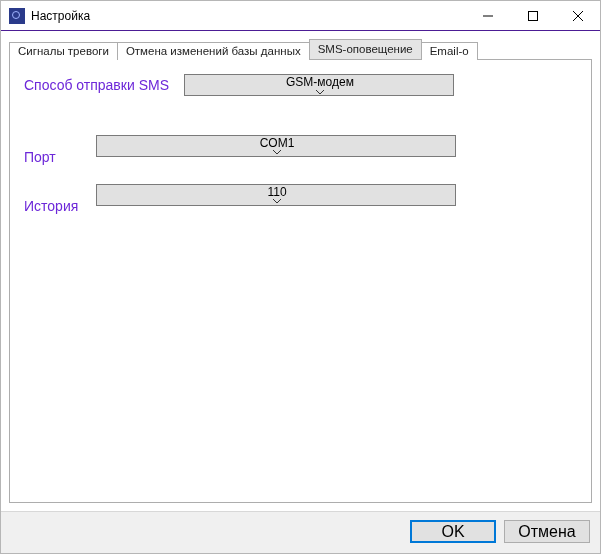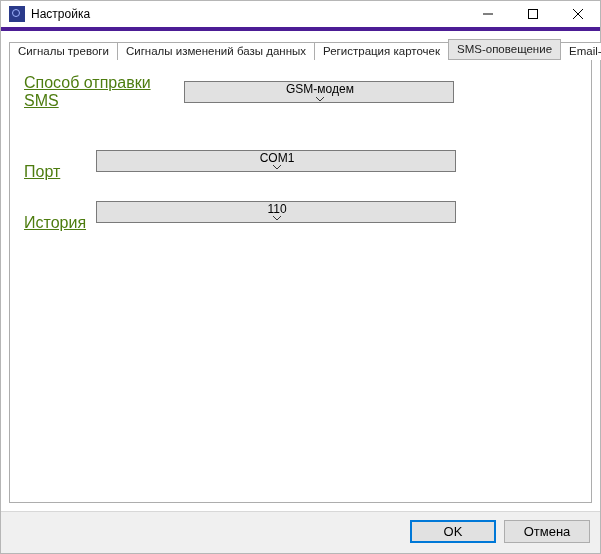--- a/index.html
+++ b/index.html
@@ -13,21 +13,21 @@
   .window {
     width: 601px; height: 554px;
     border: 1px solid #b6b6b6;
     display: flex; flex-direction: column;
     background: #fff;
   }
   .titlebar {
     height: 30px;
     display: flex; align-items: center;
     background: #fff;
-    border-bottom: 4px solid #4c1d95;
+    border-bottom: 1px solid #4c1d95;
   }
   .app-icon {
     width: 16px; height: 16px;
     margin: 0 6px 0 8px;
     background: #2a3a8a;
     display: inline-block;
     position: relative;
   }
   .app-icon::after{
     content:""; position:absolute; top:3px; left:3px;
@@ -83,21 +83,21 @@
     flex: 1 1 auto;
     padding: 14px 14px;
     background: #fff;
     min-height: 0;
   }
 
   .form-row {
     display: flex; align-items: center;
     margin-bottom: 10px;
   }
-  .lbl { font-size: 16px; color: #4d7c0f; text-decoration: underline; }
+  .lbl { font-size: 14px; color: #6d28d9; }
   .lbl.top { width: 160px; }
   .lbl.side { width: 72px; margin-top: 23px; }
 
   .combo {
     height: 22px;
     border: 1px solid #7a7a7a;
     background: #e1e1e1;
     display: flex; align-items: center;
     padding: 0 4px 0 6px;
     font-size: 12px;
@@ -118,21 +118,21 @@
     border-top: 1px solid #d8d8d8;
     height: 42px;
     padding: 8px 10px 0 10px;
     display: flex; justify-content: flex-end; gap: 8px;
     background: #f0f0f0;
   }
   .dlg-btn {
     min-width: 86px; height: 23px;
     border: 1px solid #adadad;
     background: #e1e1e1;
-    font-size: 13px;
+    font-size: 16px;
     display: flex; align-items: center; justify-content: center;
   }
   .dlg-btn.default {
     border: 1px solid #0078d7;
     outline: 1px solid #0078d7;
     outline-offset: -2px;
   }
 </style>
 </head>
 <body>
@@ -157,22 +157,21 @@
       <svg width="10" height="10">
           <line x1="0" y1="0" x2="10" y2="10" stroke="#000" stroke-width="1"></line>
           <line x1="10" y1="0" x2="0" y2="10" stroke="#000" stroke-width="1"></line>
         </svg>
     </button>
   </div>
 
   <div class="body">
     <div class="tabbar">
       <div class="tab">Сигналы тревоги</div>
-      <div class="tab">Сигналы изменений базы данных</div>
-      <div class="tab">Регистрация карточек</div>
+      <div class="tab">Отмена изменений базы данных</div>
       <div class="tab active">SMS-оповещение</div>
       <div class="tab">Email-о</div>
 
     </div>
 
     <div class="tab-panel">
 
       <div class="form-row">
         <span class="lbl top">Способ отправки SMS</span>
         <div class="combo wide">

